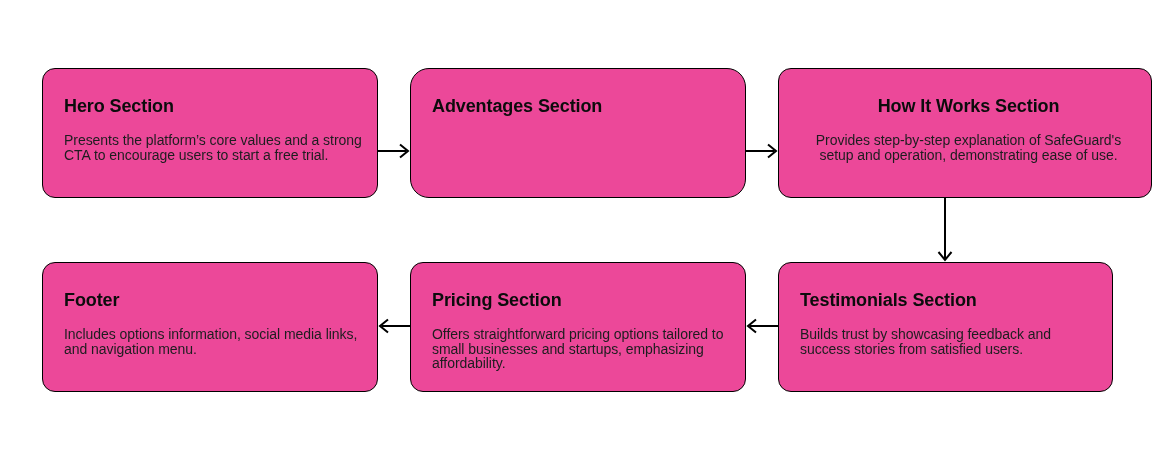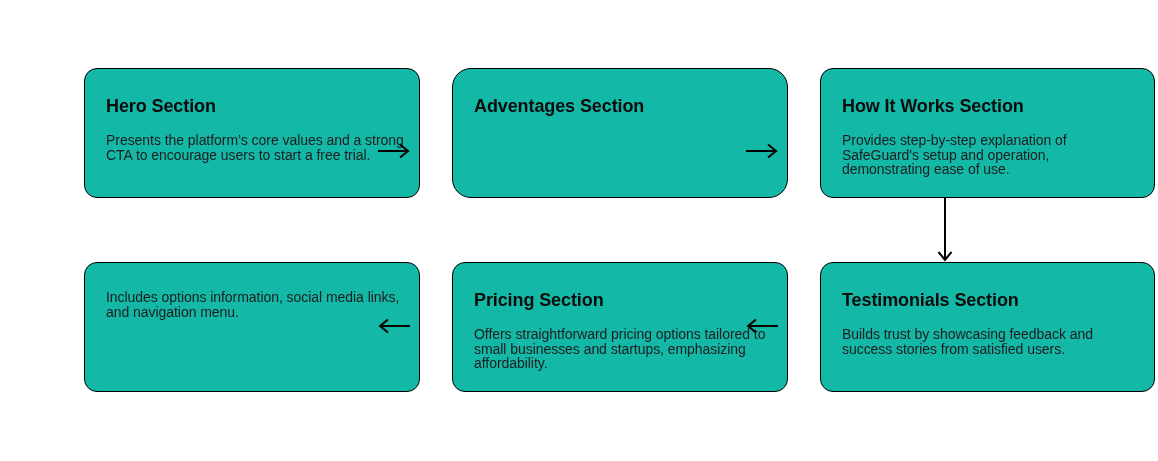--- a/index.html
+++ b/index.html
@@ -9,44 +9,43 @@
     width: 1158px; height: 461px; overflow: hidden;
   }
   .canvas {
     position: relative;
     width: 1158px; height: 461px;
     background: #ffffff;
   }
   .node {
     position: absolute;
     width: 336px; height: 130px;
-    background: #14b8a6;
+    background: #ec4899;
     border: 1.2px solid #000000;
     border-radius: 13px;
     padding: 27px 14px 16px 21px;
-    margin-left: 42px;
   }
   .node .title {
     font-size: 18px;
     font-weight: 700;
     color: #0c0c0c;
     line-height: 21px;
     letter-spacing: -0.1px;
     margin-bottom: 16px;
   }
   .node .desc {
     font-size: 14px;
     font-weight: 400;
     color: #1d1d1f;
     line-height: 14.6px;
     letter-spacing: -0.05px;
   }
   .pos-hero        { left: 42px;  top: 68px;  }
   .pos-adventages  { left: 410px; top: 68px; border-radius: 19px;  }
-  .pos-how         { left: 778px; top: 68px;  width: 335px; }
+  .pos-how         { left: 778px; top: 68px;  width: 374px; text-align: center; }
   .pos-testimonials{ left: 778px; top: 262px; width: 335px; }
   .pos-pricing     { left: 410px; top: 262px; }
   .pos-footer      { left: 42px;  top: 262px; }
   .connectors {
     position: absolute;
     left: 0; top: 0;
     width: 1158px; height: 461px;
     pointer-events: none;
   }
   .connectors path, .connectors line, .connectors polyline {
@@ -78,20 +77,21 @@
     <div class="title">Pricing Section</div>
     <div class="desc">Offers straightforward pricing options tailored to small businesses and startups, emphasizing affordability.</div>
   </div>
 
   <div class="node pos-testimonials">
     <div class="title">Testimonials Section</div>
     <div class="desc">Builds trust by showcasing feedback and success stories from satisfied users.</div>
   </div>
 
   <div class="node pos-footer">
+    <div class="title">Footer</div>
     <div class="desc">Includes options information, social media links, and navigation menu.</div>
   </div>
 
   <svg class="connectors" viewBox="0 0 1158 461" xmlns="http://www.w3.org/2000/svg">
 
     <g>
       <line x1="378" y1="151" x2="406.5" y2="151"></line>
       <polyline points="400,144.5 408,151 400,157.5"></polyline>
     </g>
 

